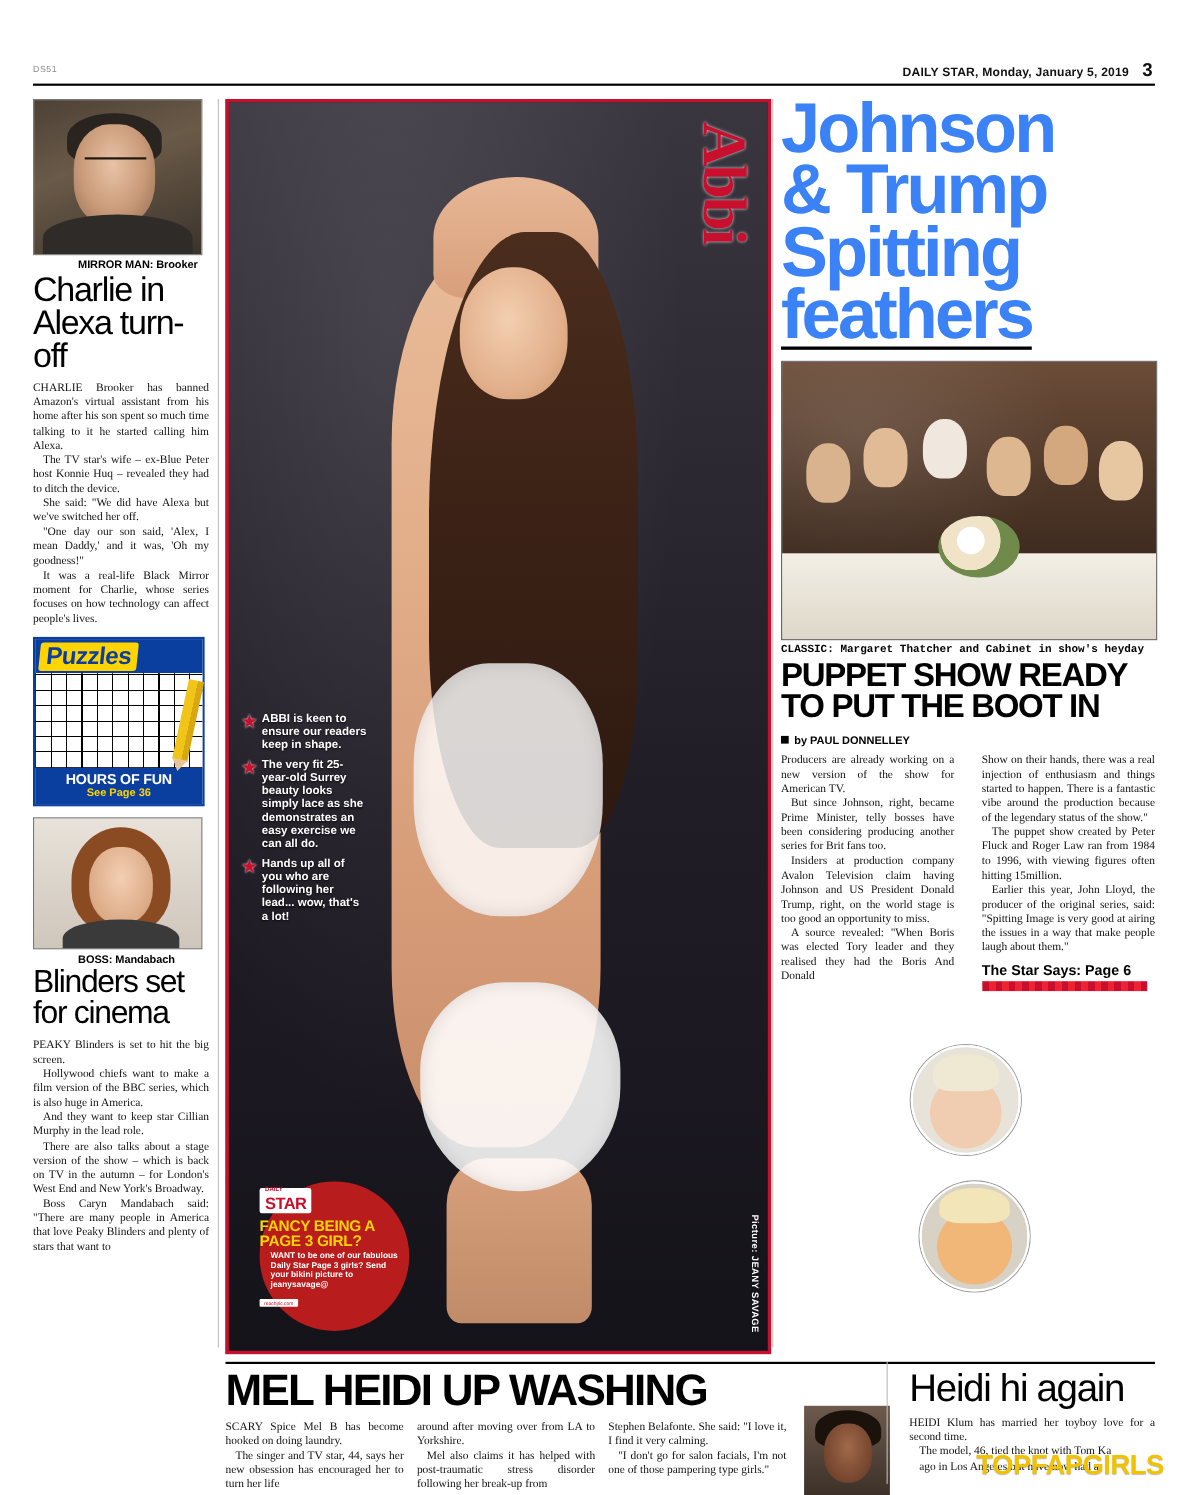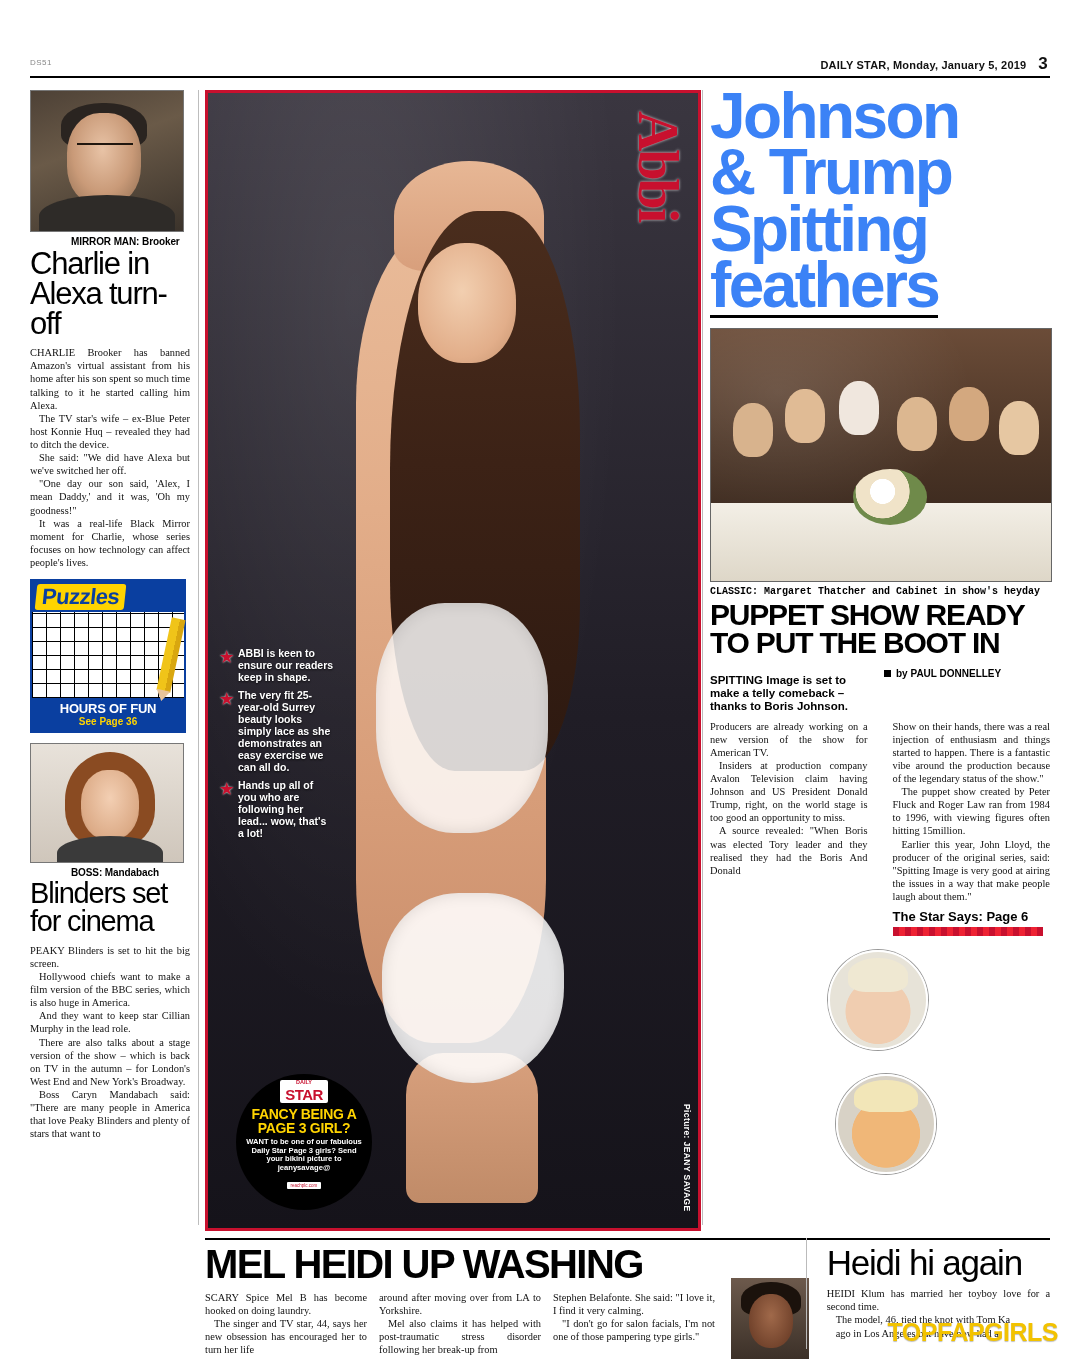--- a/index.html
+++ b/index.html
@@ -335,23 +335,23 @@
   .bullets .star {
     position: absolute; left: -2px; top: 1px;
     color: #c8102e; font-size: 15px; line-height: 1;
     text-shadow: 0 0 2px #fff;
   }
   .promo {
     position: absolute;
     left: 28px; bottom: 18px;
     width: 136px; height: 136px;
     border-radius: 50%;
-    background: #000000;
+    background: #b91c1c;
     color: #fff;
-    text-align: center;
+    text-align: left;
     z-index: 10;
     padding-top: 4px;
     box-sizing: border-box;
   }
   .promo .dsflag {
     display: inline-block;
     background: #fff;
     color: #c8102e;
     font-family: "Liberation Sans", sans-serif;
     font-weight: bold;
@@ -697,30 +697,30 @@
       <div class="puppet p6"></div>
     </div>
     <div class="img-cap">CLASSIC: Margaret Thatcher and Cabinet in show's heyday</div>
 
     <div class="puppet-hl">
       <div>PUPPET SHOW READY</div>
       <div>TO PUT THE BOOT IN</div>
     </div>
 
     <div style="display:flex; gap:14px; align-items:flex-start; margin-top:8px;">
-      <div class="standfirst" style="float:none;">SPITTING Image is set to make a telly comeback – thanks to Boris Johnson.</div>
       <div class="byline" style="margin-top:2px;">
         <span class="sq"></span><span>by PAUL DONNELLEY</span>
       </div>
     </div>
 
     <div style="display:flex; gap:25px; margin-top:6px;">
       <div style="width:163px; position:relative;">
         <div class="body-text">
           <p class="first">Producers are already working on a new version of the show for American TV.</p>
+          <p>But since Johnson, right, became Prime Minister, telly bosses have been considering producing another series for Brit fans too.</p>
           <p>Insiders at production company Avalon Television claim having Johnson and US President Donald Trump, right, on the world stage is too good an opportunity to miss.</p>
           <p>A source revealed: "When Boris was elected Tory leader and they realised they had the Boris And Donald</p>
         </div>
       </div>
       <div style="width:163px;">
         <div class="body-text">
           <p class="first">Show on their hands, there was a real injection of enthusiasm and things started to happen. There is a fantastic vibe around the production because of the legendary status of the show."</p>
           <p>The puppet show created by Peter Fluck and Roger Law ran from 1984 to 1996, with viewing figures often hitting 15million.</p>
           <p>Earlier this year, John Lloyd, the producer of the original series, said: "Spitting Image is very good at airing the issues in a way that make people laugh about them."</p>
         </div>

